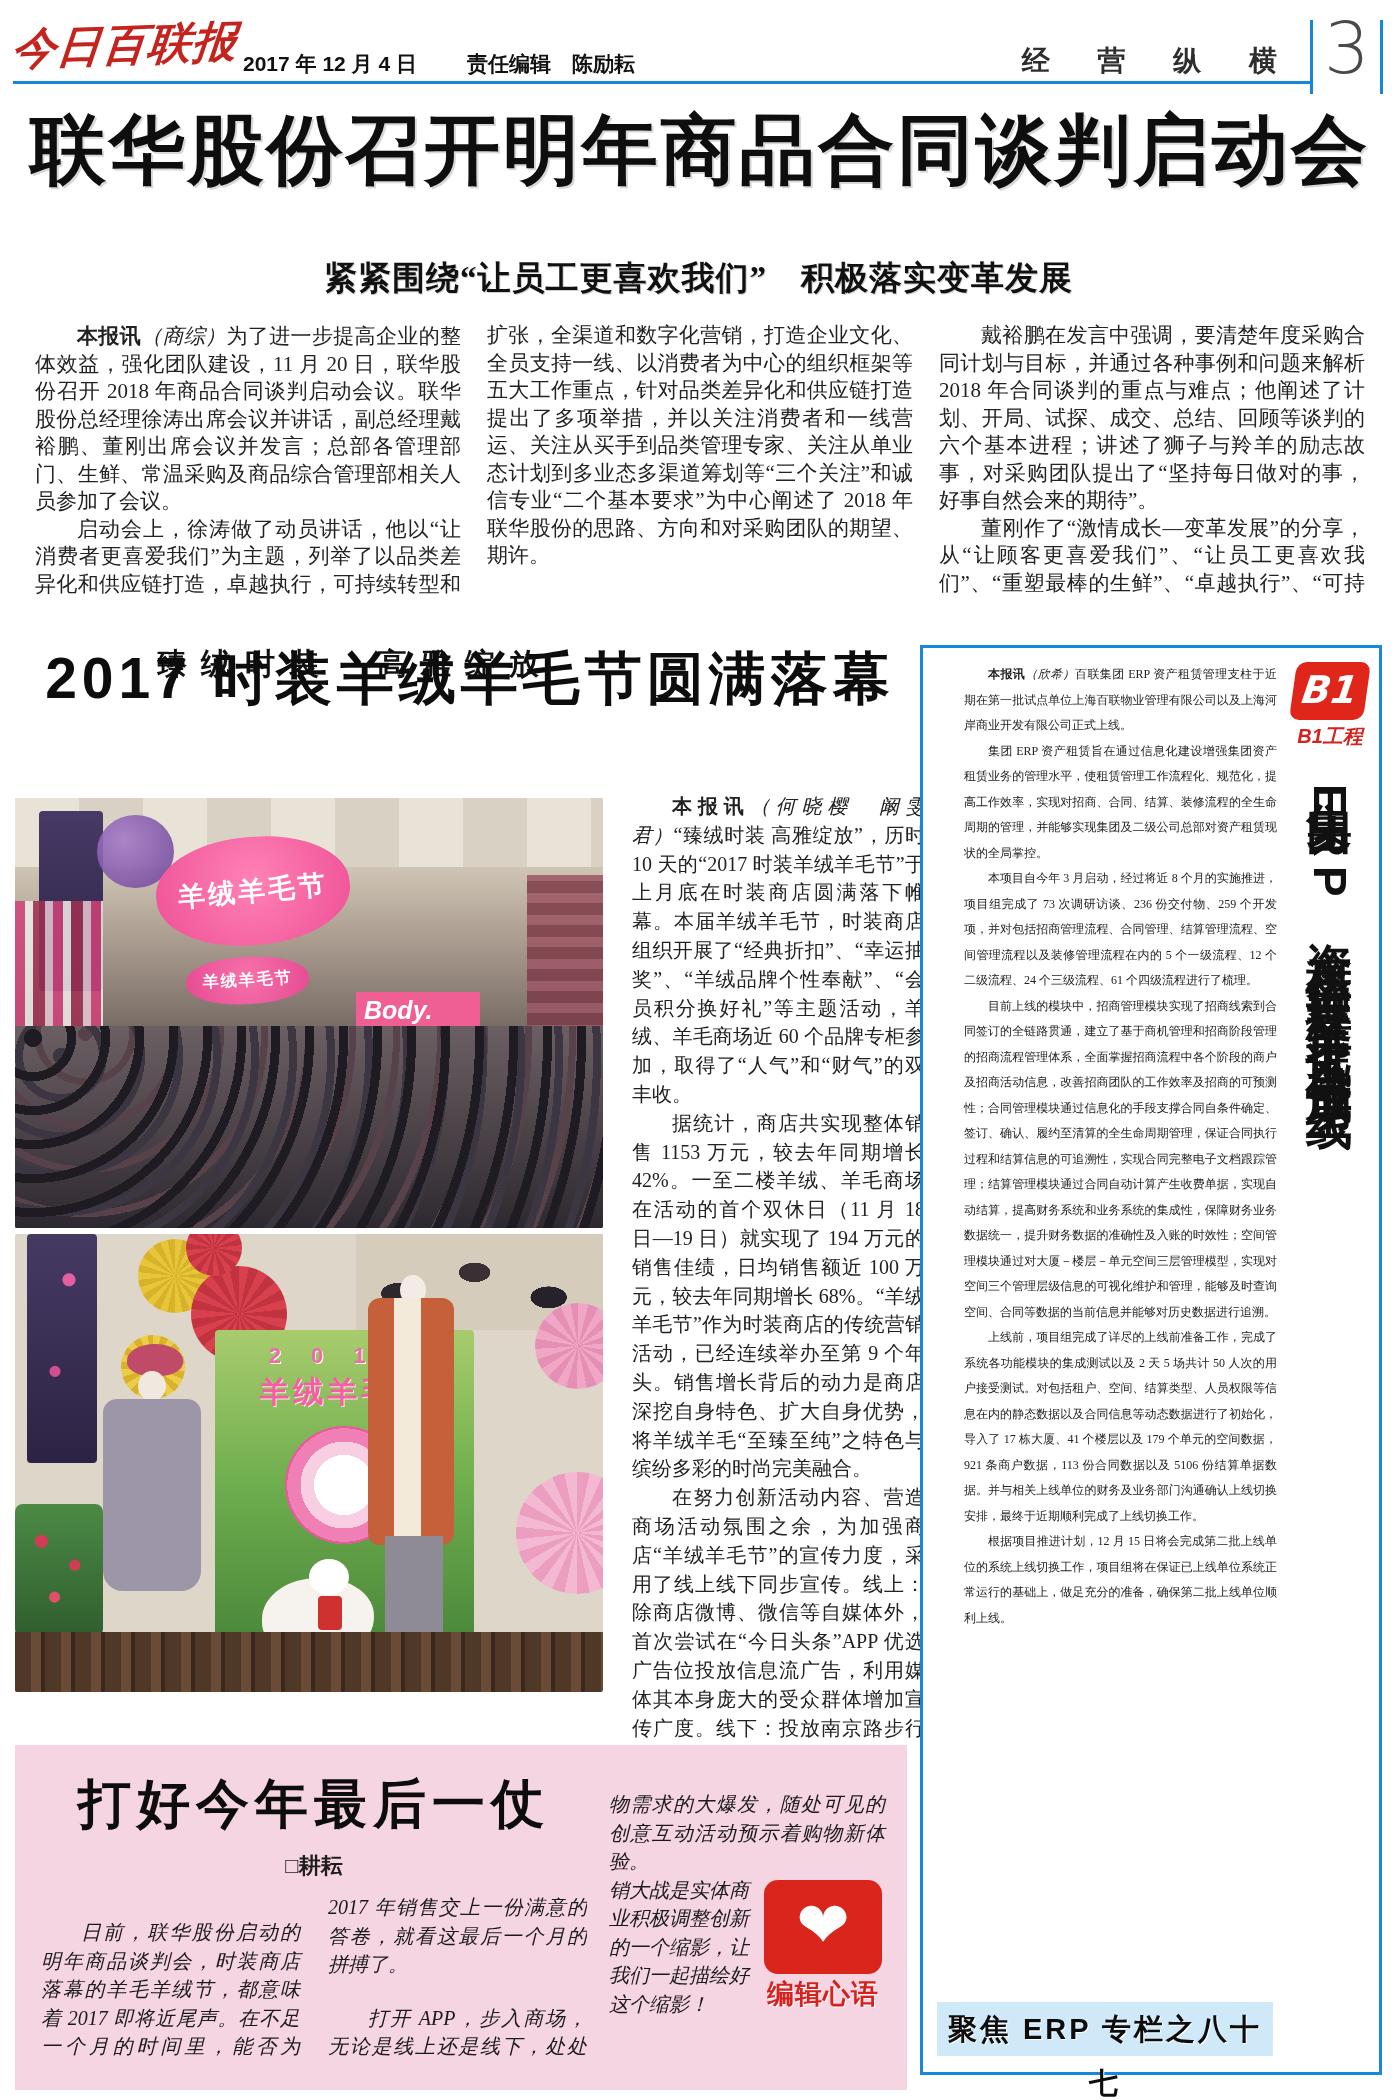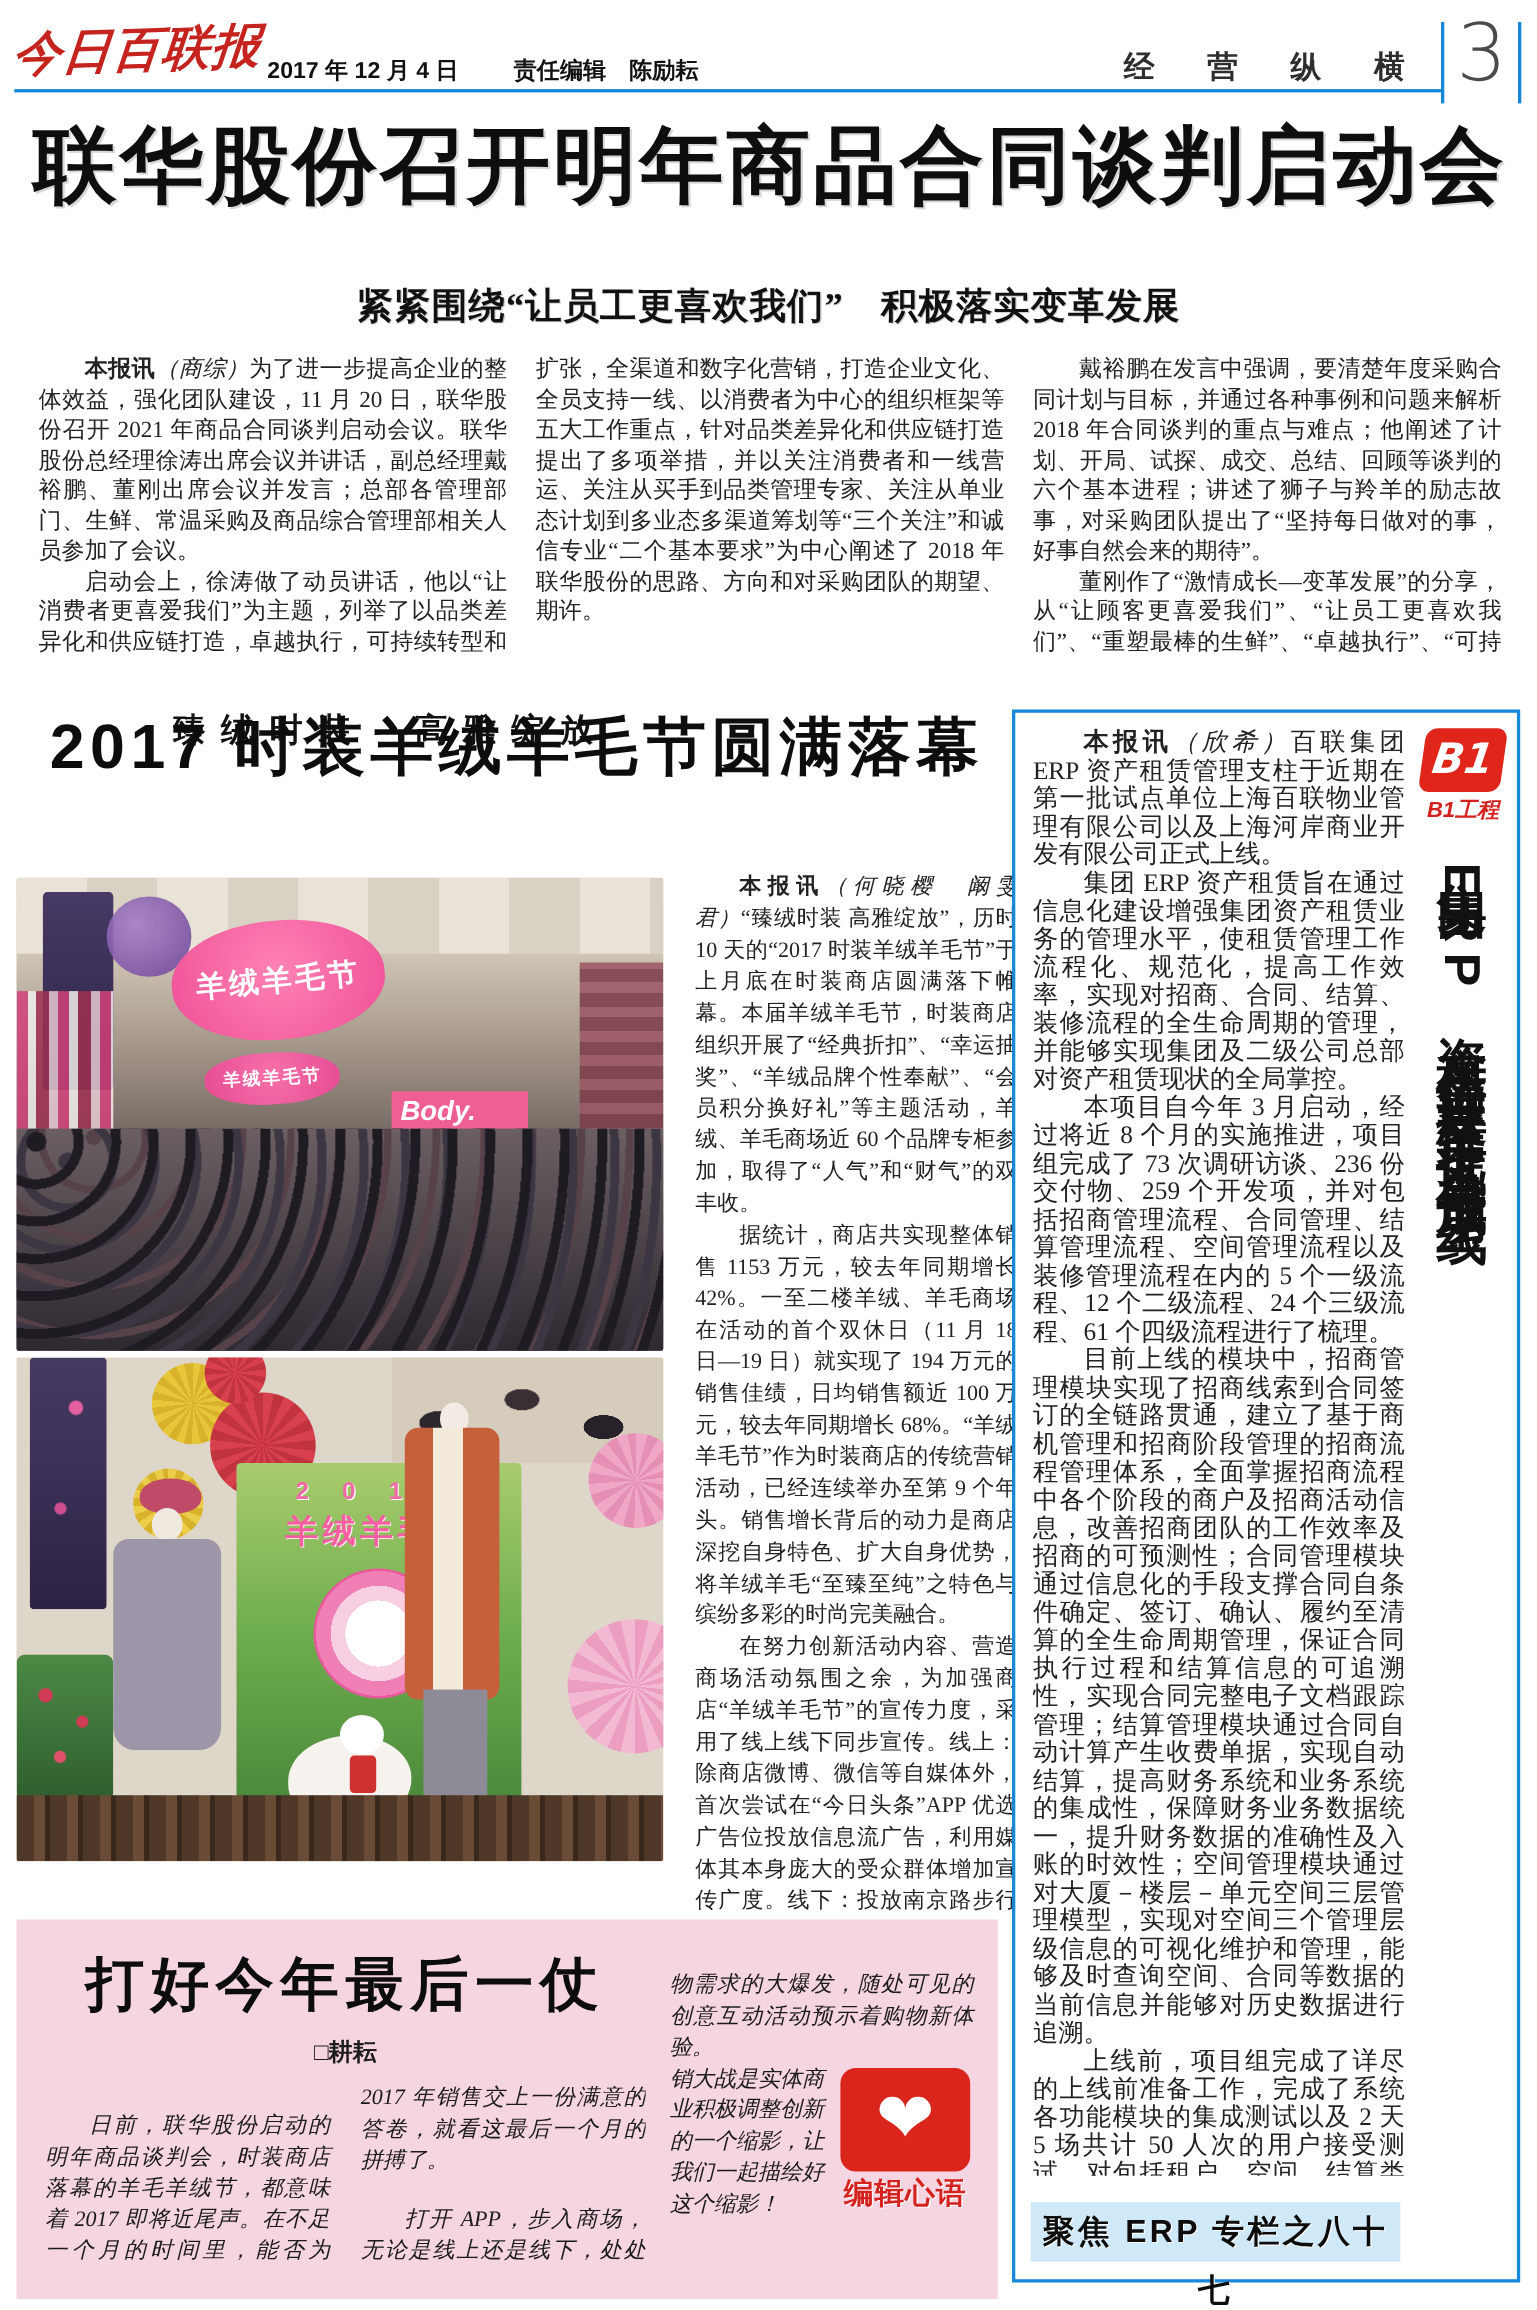--- a/index.html
+++ b/index.html
@@ -165,21 +165,21 @@
   .ed-icon { float:right; width:124px; margin:4px 0 0 10px; text-align:center; }
   .ed-icon-box { width:118px; height:94px; margin:0 auto; background:#da251c; border-radius:14px;
     color:#fff; font-size:64px; line-height:92px; }
   .ed-icon-label { color:#d4231f; font-family:"Liberation Sans",sans-serif; font-weight:900; font-size:27px; letter-spacing:1px; margin-top:2px;
     text-shadow:1px 1px 0 #fff; }
 
   
   .erp-box { left:920px; top:645px; width:462px; height:1430px; border:3px solid #1789d8; background:#fff; display:flex; }
   .erp-content { flex:1; position:relative; padding:14px 4px 0 16px; }
   .erp-text { height:1316px; overflow:hidden; }
-  .erp-text p { font-size:23px; line-height:25.5px; text-indent:2em; text-align:justify; }
+  .erp-text p { font-size:12px; line-height:25.5px; text-indent:2em; text-align:justify;margin-left:25px; }
   .erp-banner { position:absolute; left:14px; right:8px; bottom:16px; height:54px; background:#cfe9f8;
     text-align:center; font-family:"Liberation Sans",sans-serif; font-weight:900; font-size:29px; letter-spacing:3px;
     line-height:54px; color:#0d0d0d; text-shadow:1px 1px 0 #fff; }
   .erp-strip { width:98px; padding-top:14px; display:flex; flex-direction:column; align-items:center; }
   .b1-logo { text-align:center; }
   .b1-box { width:74px; height:58px; margin:0 auto; background:#e0251b; border-radius:10px; transform:skewX(-8deg);
     color:#fff; font-family:"DejaVu Sans",sans-serif; font-style:italic; font-weight:900; font-size:38px; line-height:56px; }
   .b1-caption { color:#d4231f; font-family:"Liberation Sans",sans-serif; font-style:italic; font-weight:800; font-size:20px; margin-top:3px; }
   .erp-vtitle { flex:1; margin-top:16px; writing-mode:vertical-rl; text-orientation:mixed;
     font-family:"Liberation Sans",sans-serif; font-weight:900; font-size:46px; letter-spacing:9px; color:#111; line-height:1; }
@@ -192,21 +192,21 @@
 <div class="abs hdr-editor">责任编辑　陈励耘</div>
 <div class="abs hdr-section">经 营 纵 横</div>
 <div class="abs hdr-rule"></div>
 <div class="abs hdr-vline" style="left:1310px;"></div>
 <div class="abs hdr-vline" style="left:1380px;"></div>
 <div class="abs hdr-pageno">3</div>
 
 <div class="abs a1-headline">联华股份召开明年商品合同谈判启动会</div>
 <div class="abs a1-subtitle">紧紧围绕“让员工更喜欢我们”　积极落实变革发展</div>
 <div class="abs a1-cols news">
-  <p><span class="lead">本报讯</span><span class="kai">（商综）</span><span>为了进一步提高企业的整体效益，强化团队建设，11 月 20 日，联华股份召开 2021 年商品合同谈判启动会议。联华股份总经理徐涛出席会议并讲话，副总经理戴裕鹏、董刚出席会议并发言；总部各管理部门、生鲜、常温采购及商品综合管理部相关人员参加了会议。</span></p>
+  <p><span class="lead">本报讯</span><span class="kai">（商综）</span><span>为了进一步提高企业的整体效益，强化团队建设，11 月 20 日，联华股份召开 2018 年商品合同谈判启动会议。联华股份总经理徐涛出席会议并讲话，副总经理戴裕鹏、董刚出席会议并发言；总部各管理部门、生鲜、常温采购及商品综合管理部相关人员参加了会议。</span></p>
   <p>启动会上，徐涛做了动员讲话，他以“让消费者更喜爱我们”为主题，列举了以品类差异化和供应链打造，卓越执行，可持续转型和扩张，全渠道和数字化营销，打造企业文化、全员支持一线、以消费者为中心的组织框架等五大工作重点，针对品类差异化和供应链打造提出了多项举措，并以关注消费者和一线营运、关注从买手到品类管理专家、关注从单业态计划到多业态多渠道筹划等“三个关注”和诚信专业“二个基本要求”为中心阐述了 2018 年联华股份的思路、方向和对采购团队的期望、期许。</p>
   <p>戴裕鹏在发言中强调，要清楚年度采购合同计划与目标，并通过各种事例和问题来解析 2018 年合同谈判的重点与难点；他阐述了计划、开局、试探、成交、总结、回顾等谈判的六个基本进程；讲述了狮子与羚羊的励志故事，对采购团队提出了“坚持每日做对的事，好事自然会来的期待”。</p>
   <p>董刚作了“激情成长—变革发展”的分享，从“让顾客更喜爱我们”、“让员工更喜欢我们”、“重塑最棒的生鲜”、“卓越执行”、“可持续的转型和发展”、“组织发展”方面阐述了 2018 年营运团队的变革，表达了营采协同、共同发展的信心和决心。</p>
 
 </div>
 
 <div class="abs a2-kicker">臻绒时装　高雅绽放</div>
 <div class="abs a2-headline">2017 时装羊绒羊毛节圆满落幕</div>
 
 <div class="abs photo photo1">

